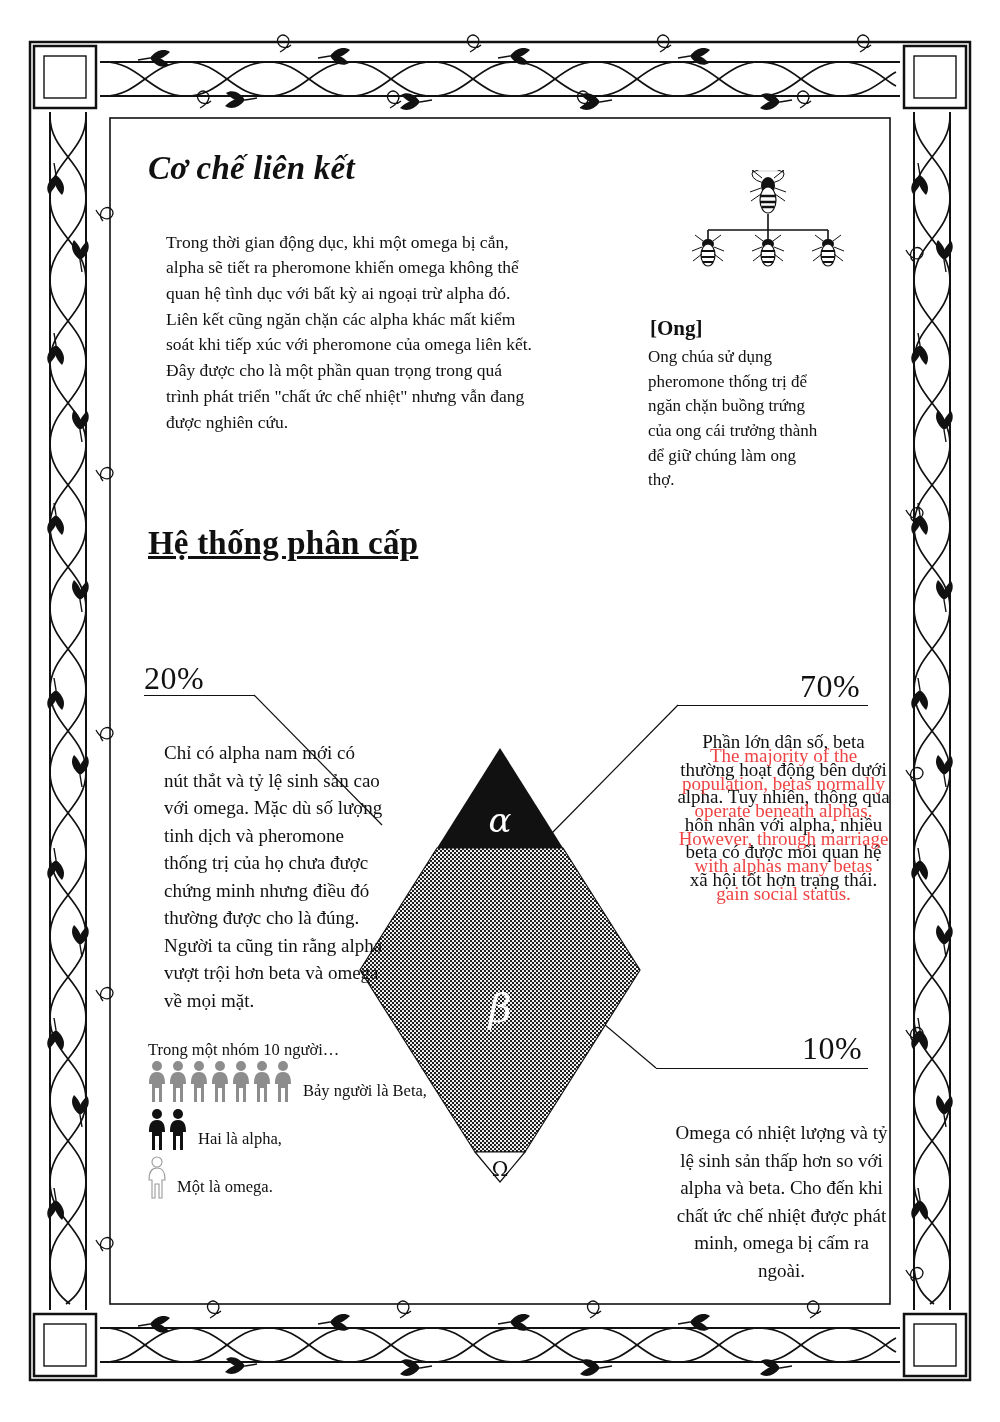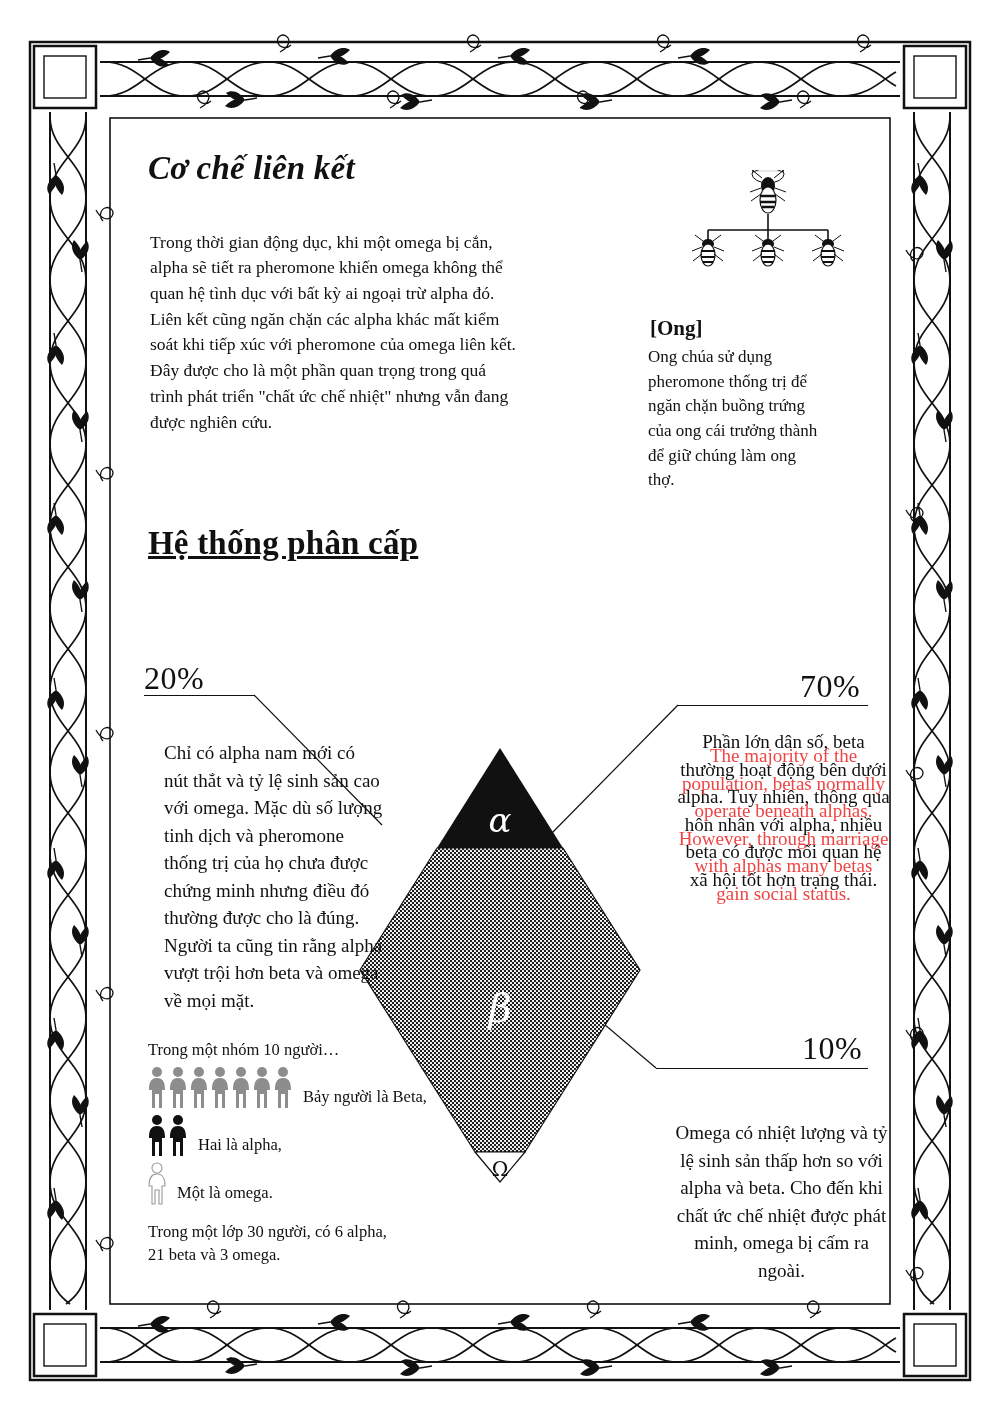--- a/index.html
+++ b/index.html
@@ -28,21 +28,21 @@
     font-size:33px;
     font-weight:700;
     margin:0;
     letter-spacing:.2px;
   }
 
   
   .bonding{position:absolute;left:28px;top:30px;width:740px;}
   .bonding-title{position:absolute;left:0;top:0;font-style:italic;}
   .bonding-body{
-    position:absolute;left:2px;top:62px;width:370px;
+    position:absolute;left:18px;top:62px;width:370px;
     font-size:17.5px;line-height:1.47;text-align:left;
   }
 
   
   .bee-block{position:absolute;left:500px;top:20px;width:240px;}
   .bee-svg{display:block;margin:0 auto;}
   .bee-label{
     font-size:21px;margin-top:6px;text-align:left;padding-left:2px;font-weight:bold;
   }
   .bee-text{
@@ -66,21 +66,21 @@
   .rule-10{left:536px;top:948px;width:212px;}
 
   .blurb{font-size:19px;line-height:1.45;position:absolute;margin-left:16px;}
   .blurb-20{left:28px;top:600px;width:220px;text-align:left;}
   .blurb-70{left:540px;top:608px;width:215px;text-align:center;}
   .blurb-70 .overlay{position:absolute;left:0;top:14px;width:215px;text-align:center;color:#ef4444;}
   .blurb-10{left:538px;top:980px;width:215px;text-align:center;}
 
   
   .group-block{position:absolute;left:28px;top:920px;width:340px;}
-  .group-lead{font-size:16.5px;margin-bottom:6px;}
+  .group-lead{font-size:16.5px;margin-bottom:0;}
   .fig-row{display:flex;align-items:flex-end;gap:3px;margin-bottom:4px;}
   .fig-row .cap{font-size:16.5px;margin-left:8px;margin-bottom:3px;}
   .group-foot{font-size:16.5px;line-height:1.4;margin-top:14px;width:240px;}
 
   .diamond-svg{display:block;}
 </style>
 </head>
 <body>
 
 <div class="page">
@@ -373,17 +373,16 @@
         </div>
 
         <div class="fig-row">
           <svg width="18" height="44" viewBox="0 0 18 44">
             <circle cx="9" cy="6" r="5" fill="#fff" stroke="#9a9a9a" stroke-width="1.1"></circle>
             <path d="M9 12 C 2 12 1 18 1 24 L 4 24 L 4 42 L 7 42 L 7 28 L 11 28 L 11 42 L 14 42 L 14 24 L 17 24 C 17 18 16 12 9 12 Z" fill="#fff" stroke="#9a9a9a" stroke-width="1.1"></path>
           </svg>
           <span class="cap">Một là omega.</span>
         </div>
 
-        <div class="group-foot">Trong một lớp 30 người, có 6 alpha, 21 beta và 3 omega.</div>
       </div>
     </section>
   </div>
 </div>
 
 </body></html>

